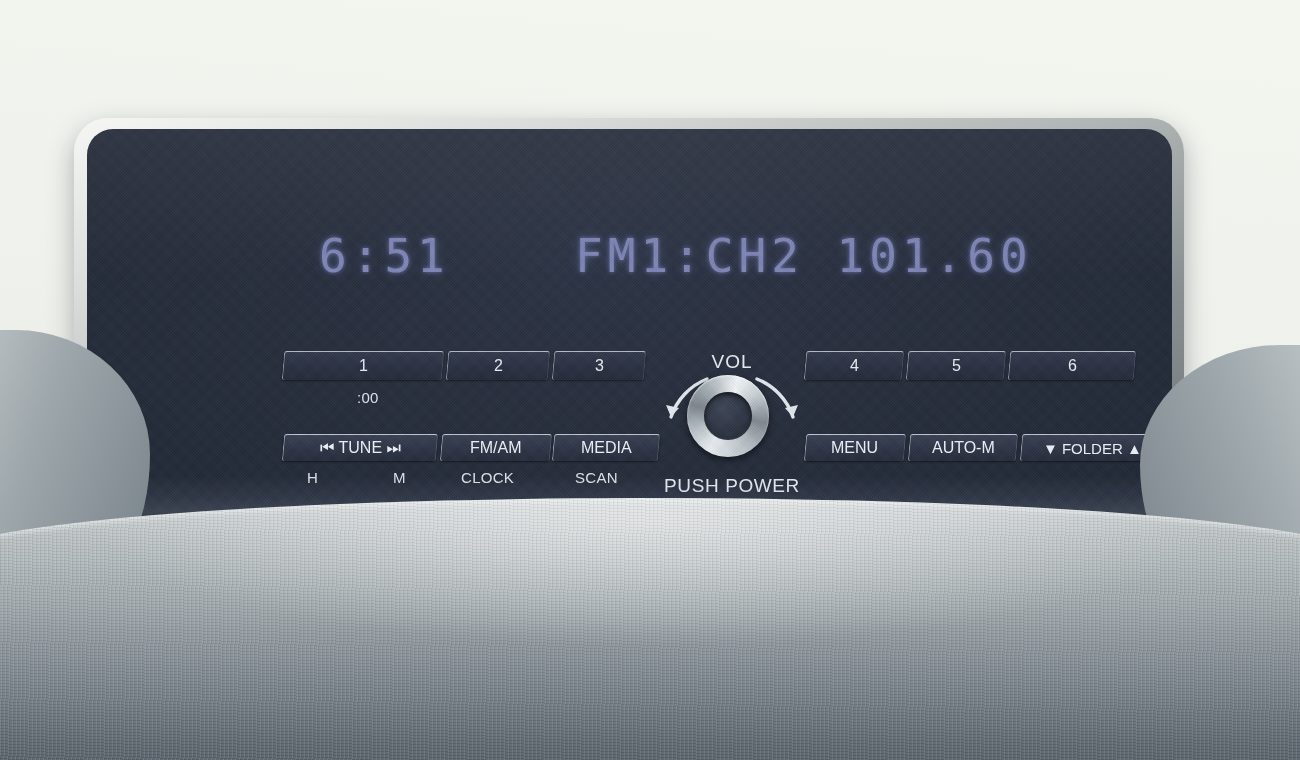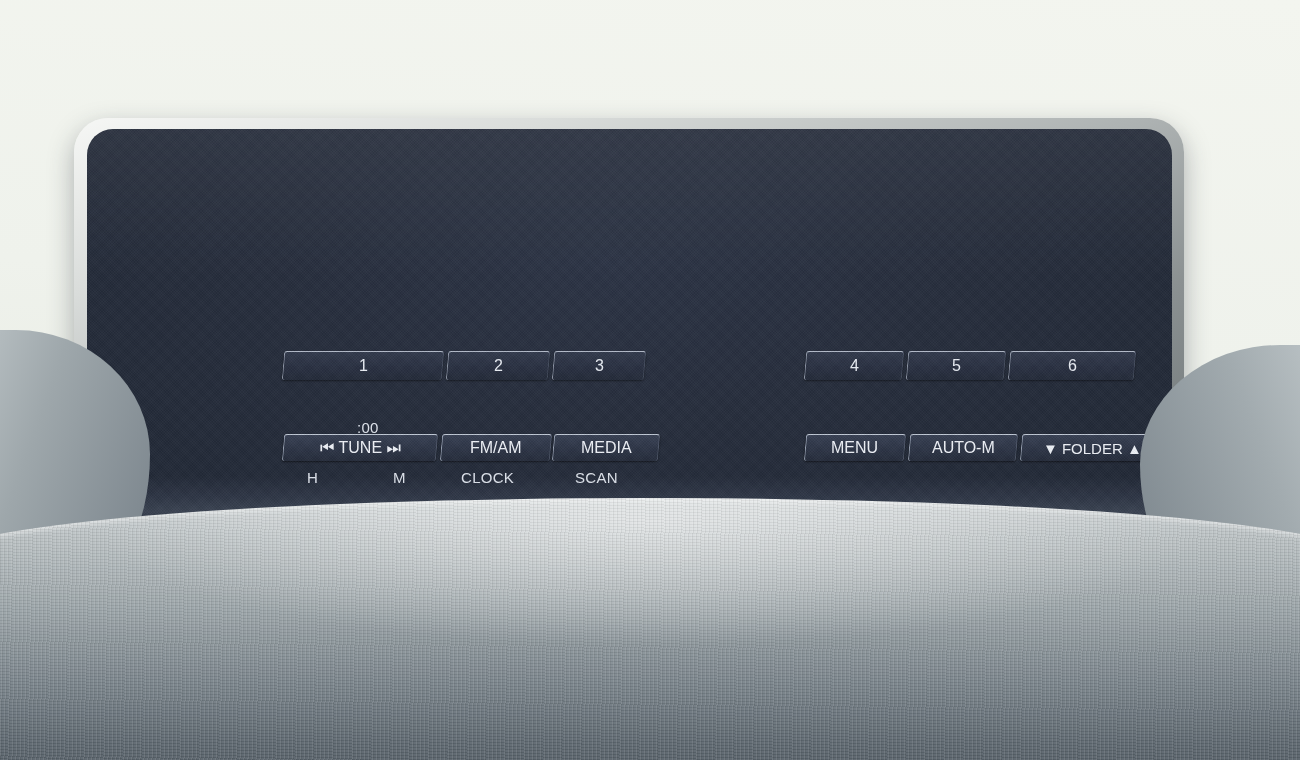--- a/index.html
+++ b/index.html
@@ -258,32 +258,36 @@
 
   <div class="bg-wall"></div>
 
 
   <div class="unit">
     <div class="unit-bezel"></div>
 
     <div class="unit-face">
       <div class="face-sheen"></div>
 
+      <div class="lcd">
+        <div class="lcd-text lcd-clock">6:51</div>
+        <div class="lcd-text lcd-radio">FM1:CH2 101.60</div>
+      </div>
 
       <div class="preset-row left">
         <div class="preset-btn" style="left:0px; width:158px;">
           <span>1</span>
         </div>
         <div class="preset-btn" style="left:164px; width:100px;">
           <span>2</span>
         </div>
         <div class="preset-btn" style="left:270px; width:90px;">
           <span>3</span>
         </div>
-        <div class="sub-label" style="left:74px; top:38px;margin-top:30px;">:00</div>
+        <div class="sub-label" style="left:74px; top:38px;">:00</div>
       </div>
 
       <div class="preset-row right">
         <div class="preset-btn" style="left:0px; width:96px;">
           <span>4</span>
         </div>
         <div class="preset-btn" style="left:102px; width:96px;">
           <span>5</span>
         </div>
         <div class="preset-btn" style="left:204px; width:124px;">
@@ -313,20 +317,36 @@
           <span>MENU</span>
         </div>
         <div class="fn-btn" style="left:104px; width:106px;">
           <span>AUTO-M</span>
         </div>
         <div class="fn-btn" style="left:216px; width:140px; font-size:15px;">
           <span>▼ FOLDER ▲</span>
         </div>
       </div>
 
+      <div class="vol-group">
+        <div class="vol-label">VOL</div>
+
+        <svg class="vol-arc" width="162" height="72" viewBox="0 0 162 72">
+          <path d="M20 56 A 62 62 0 0 1 56 18" fill="none" stroke="#e3e8ef" stroke-width="3.4" stroke-linecap="round"></path>
+          <path d="M142 56 A 62 62 0 0 0 106 18" fill="none" stroke="#e3e8ef" stroke-width="3.4" stroke-linecap="round"></path>
+          <path d="M20 56 L 15 44 L 28 47 Z" fill="#e3e8ef"></path>
+          <path d="M142 56 L 147 44 L 134 47 Z" fill="#e3e8ef"></path>
+        </svg>
+
+        <div class="knob-outer">
+          <div class="knob-inner"></div>
+        </div>
+
+        <div class="push-power">PUSH POWER</div>
+      </div>
 
       <div class="face-bottom-band"></div>
     </div>
   </div>
 
   <div class="dash-left-lip"></div>
   <div class="dash-right-lip"></div>
   <div class="dash-pad"></div>
 
 </div>

